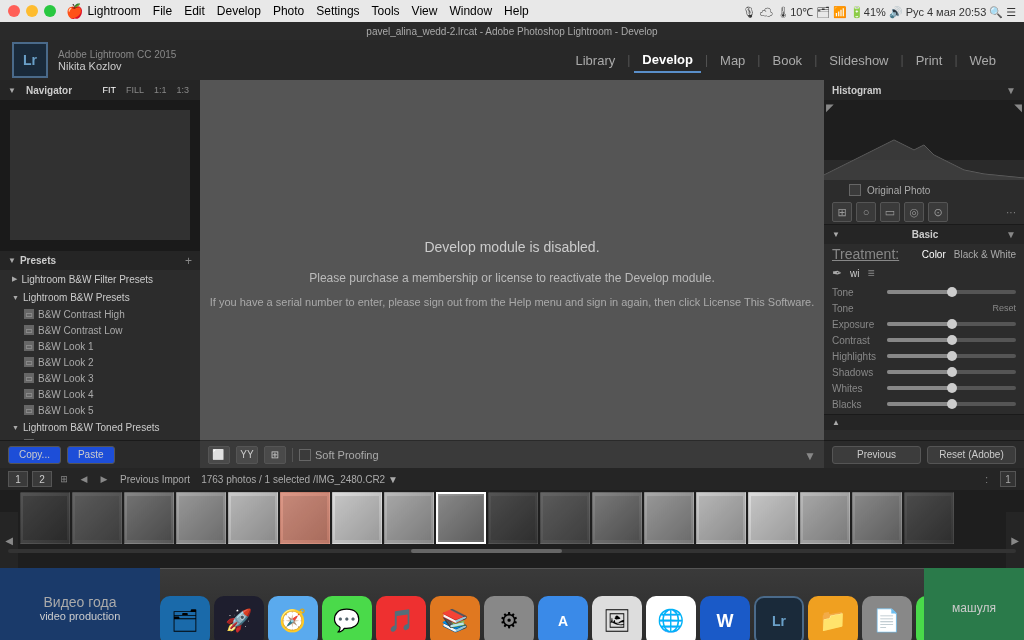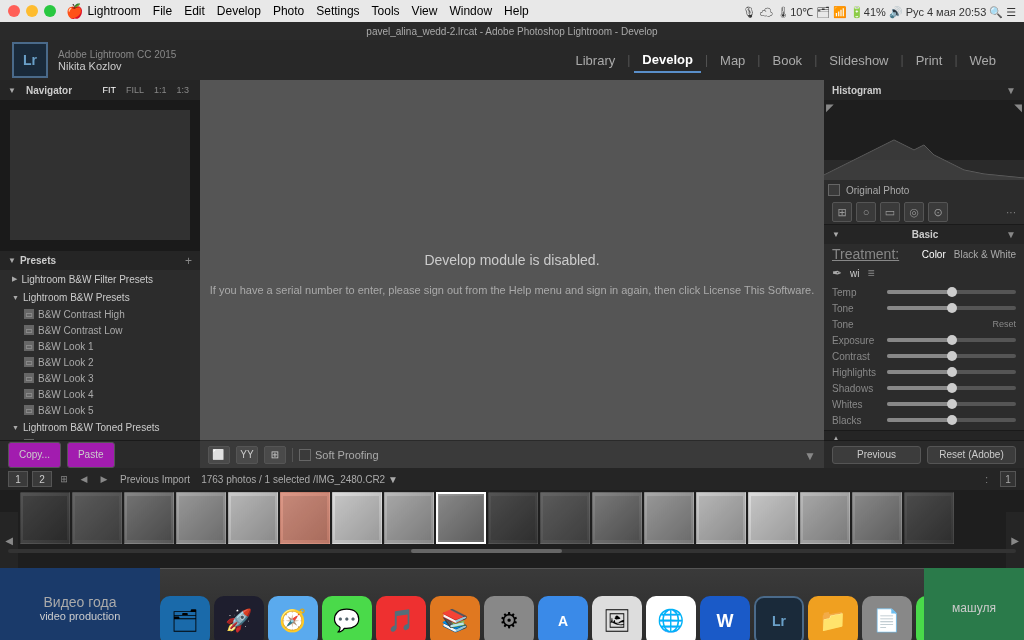--- a/index.html
+++ b/index.html
@@ -152,22 +152,22 @@
     .panel-buttons {
       height: 28px;
       background: #2a2a2a;
       display: flex;
       align-items: center;
       gap: 6px;
       padding: 0 8px;
       border-top: 1px solid #1a1a1a;
     }
     .panel-btn {
-      height: 26px;
-      background: #a21caf;
+      height: 18px;
+      background: #1d4ed8;
       border: 1px solid #555;
       border-radius: 3px;
       font-size: 10px;
       color: #ccc;
       padding: 0 10px;
       cursor: pointer;
       display: flex;
       align-items: center;
     }
 
@@ -241,21 +241,21 @@
     .histogram-area {
       width: 100%;
       height: 80px;
       background: #1e1e1e;
       position: relative;
     }
 
     .orig-photo-row {
       display: flex;
       align-items: center;
-      padding: 4px 4px;
+      padding: 4px 25px;
       gap: 6px;
     }
     .orig-photo-cb { width: 12px; height: 12px; border: 1px solid #666; background: #3a3a3a; }
     .orig-photo-label { font-size: 10px; color: #aaa; }
 
     .treatment-icons {
       display: flex;
       align-items: center;
       padding: 2px 8px;
       gap: 4px;
@@ -669,20 +669,21 @@
 
     <div class="panel-buttons">
       <div class="panel-btn">Copy...</div>
       <div class="panel-btn">Paste</div>
     </div>
   </div>
 
   <div class="center-area">
     <div class="develop-disabled-msg">
       <div class="main-msg">Develop module is disabled.</div>
+      <div class="sub-msg">Please purchase a membership or license to reactivate the Develop module.</div>
       <div class="detail-msg">If you have a serial number to enter, please sign out from the Help menu and sign in again, then click License This Software.</div>
     </div>
     <div class="center-toolbar">
       <div class="toolbar-icon-btn">⬜</div>
       <div class="toolbar-icon-btn">YY</div>
       <div class="toolbar-icon-btn">⊞</div>
       <div class="toolbar-sep"></div>
       <div class="soft-proofing">
         <div class="checkbox-sp"></div>
         <span>Soft Proofing</span>
@@ -739,27 +740,20 @@
         </div>
       </div>
 
       <div class="wb-row">
         <span style="font-size:12px;color:#aaa;margin-right:4px;cursor:pointer;">✒</span>
         <span style="font-size:10px;color:#ccc;margin-right:4px;">wi</span>
         <span style="font-size:12px;color:#888;">≡</span>
       </div>
 
       <div class="slider-section">
-        <div class="slider-row">
-          <span class="slider-label">Temp</span>
-          <div class="slider-track">
-            <div class="slider-fill" style="width:50%"></div>
-            <div class="slider-thumb" style="left:50%"></div>
-          </div>
-        </div>
         <div class="slider-row">
           <span class="slider-label">Tone</span>
           <div class="slider-track">
             <div class="slider-fill" style="width:50%"></div>
             <div class="slider-thumb" style="left:50%"></div>
           </div>
         </div>
         <div class="slider-row">
           <span class="slider-label">Tone</span>
           <span class="auto-label">Reset</span>

